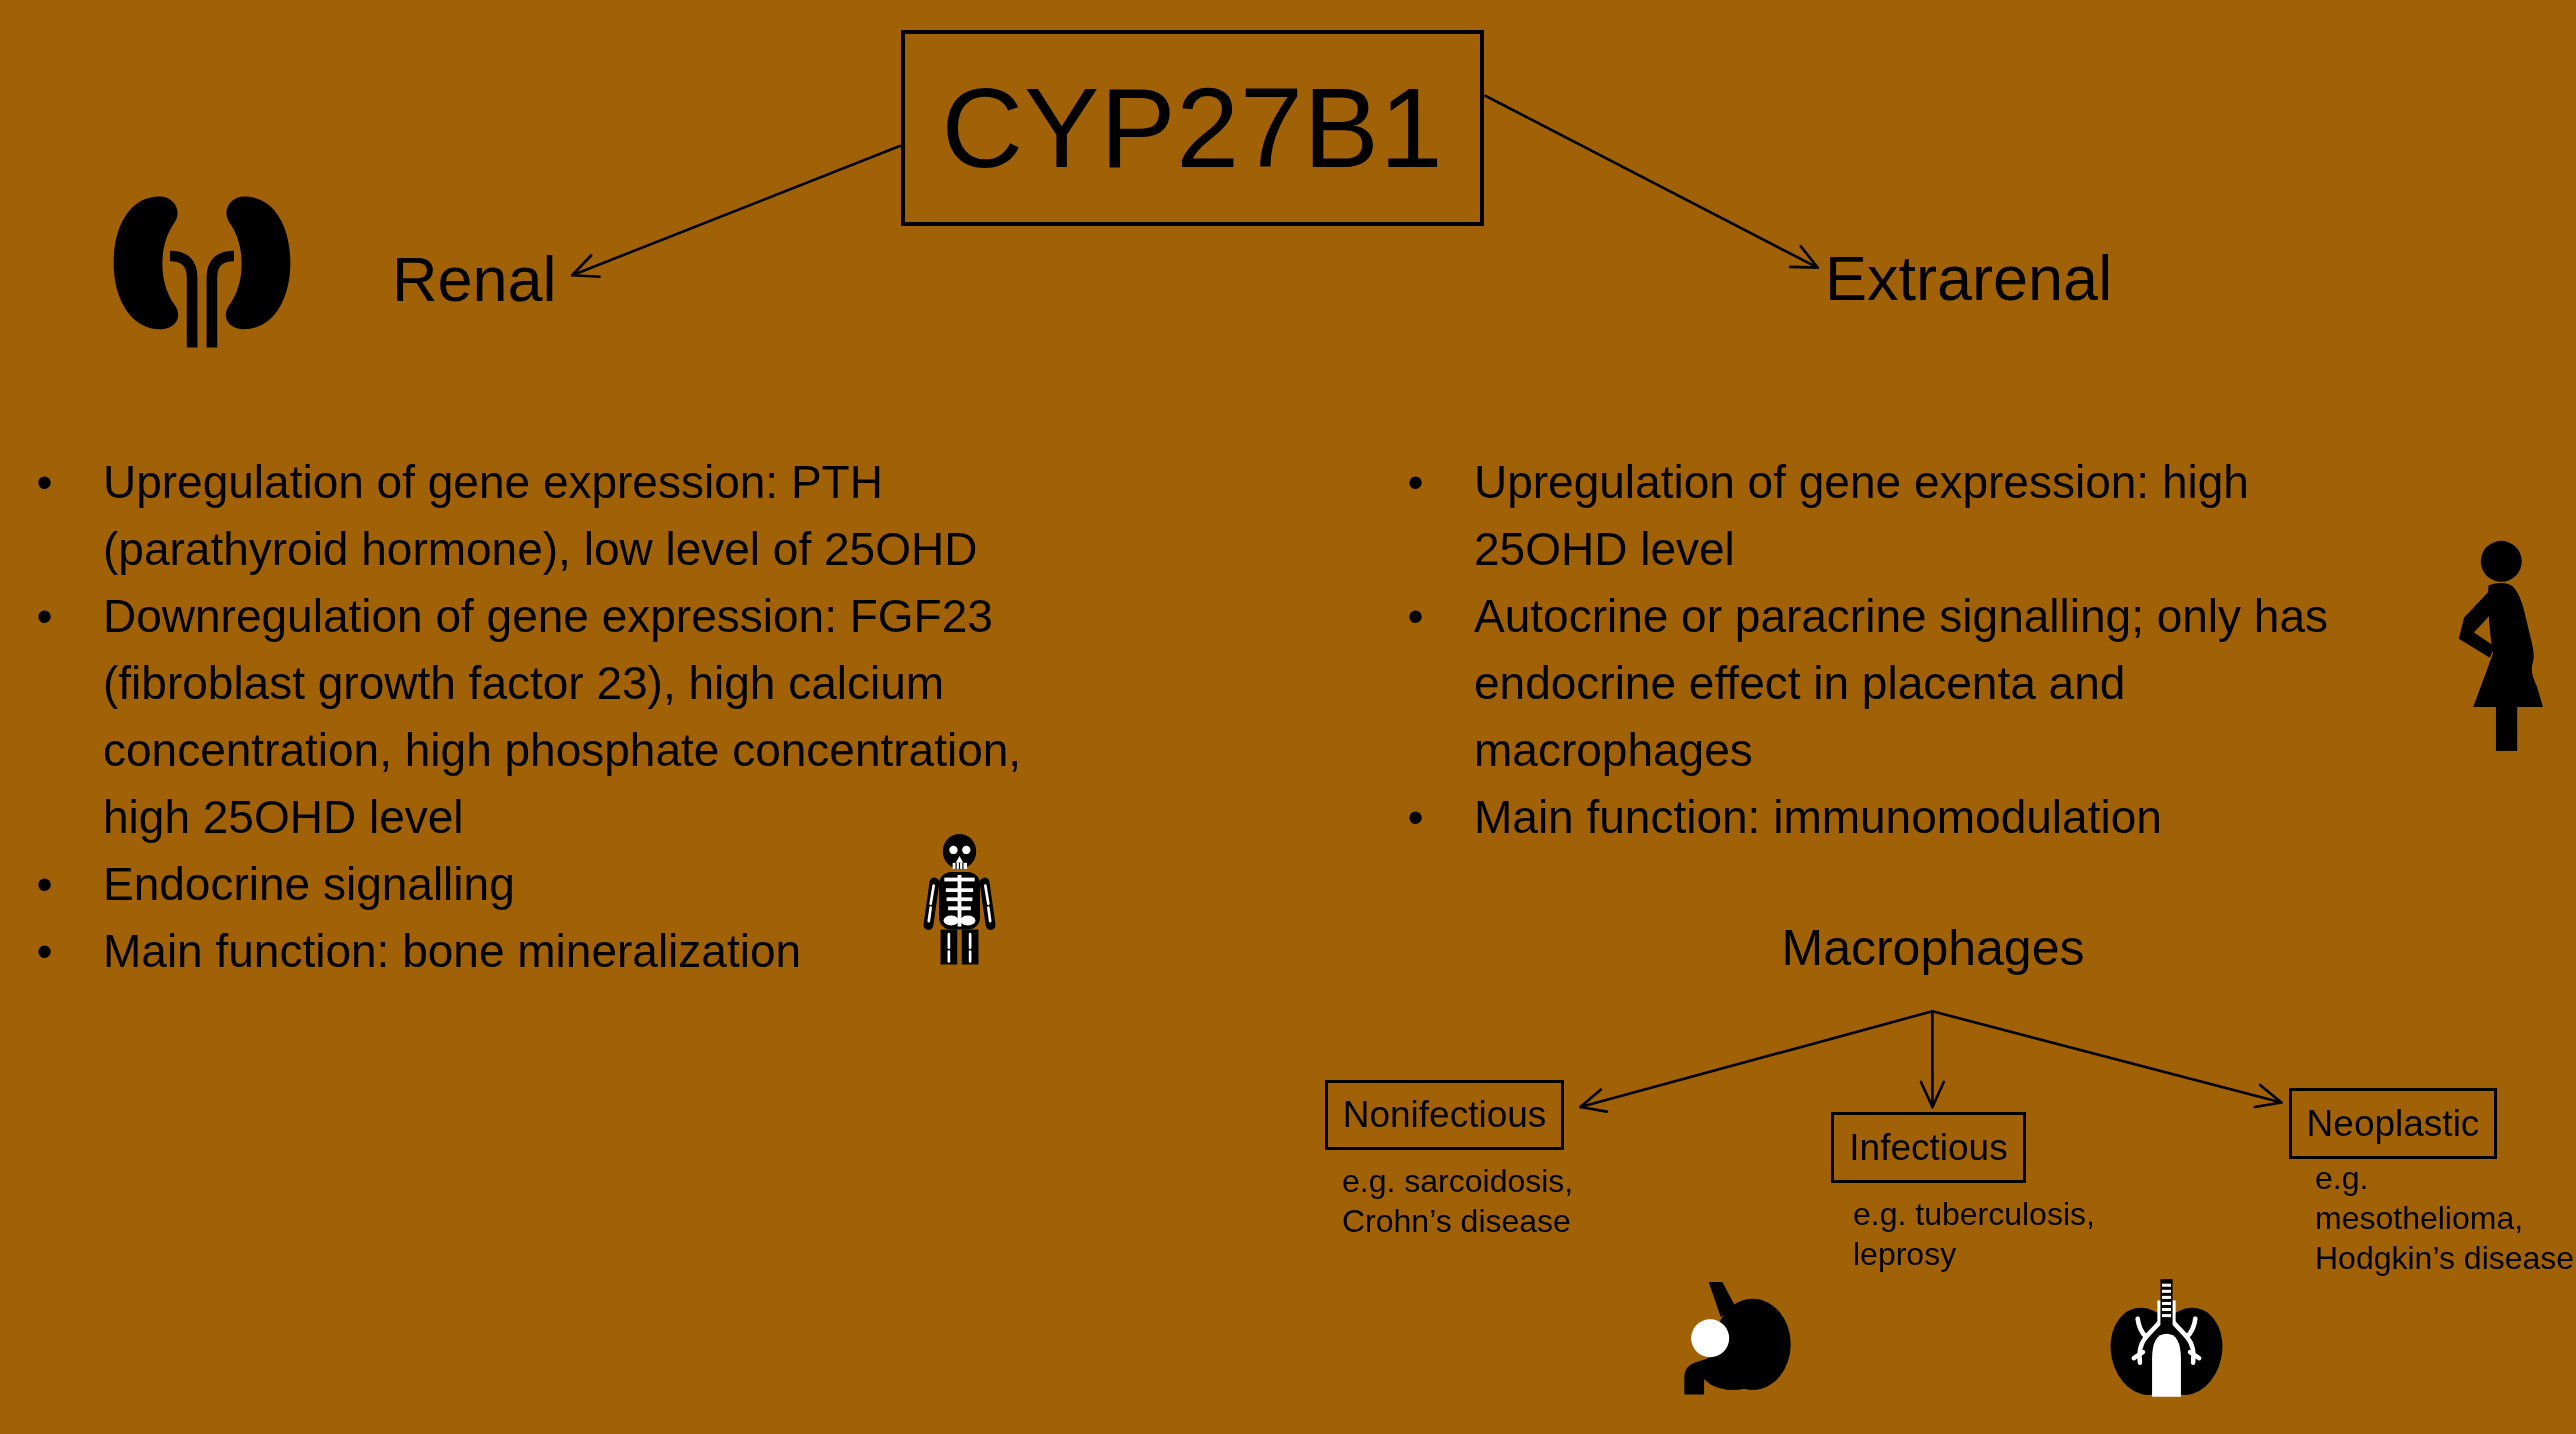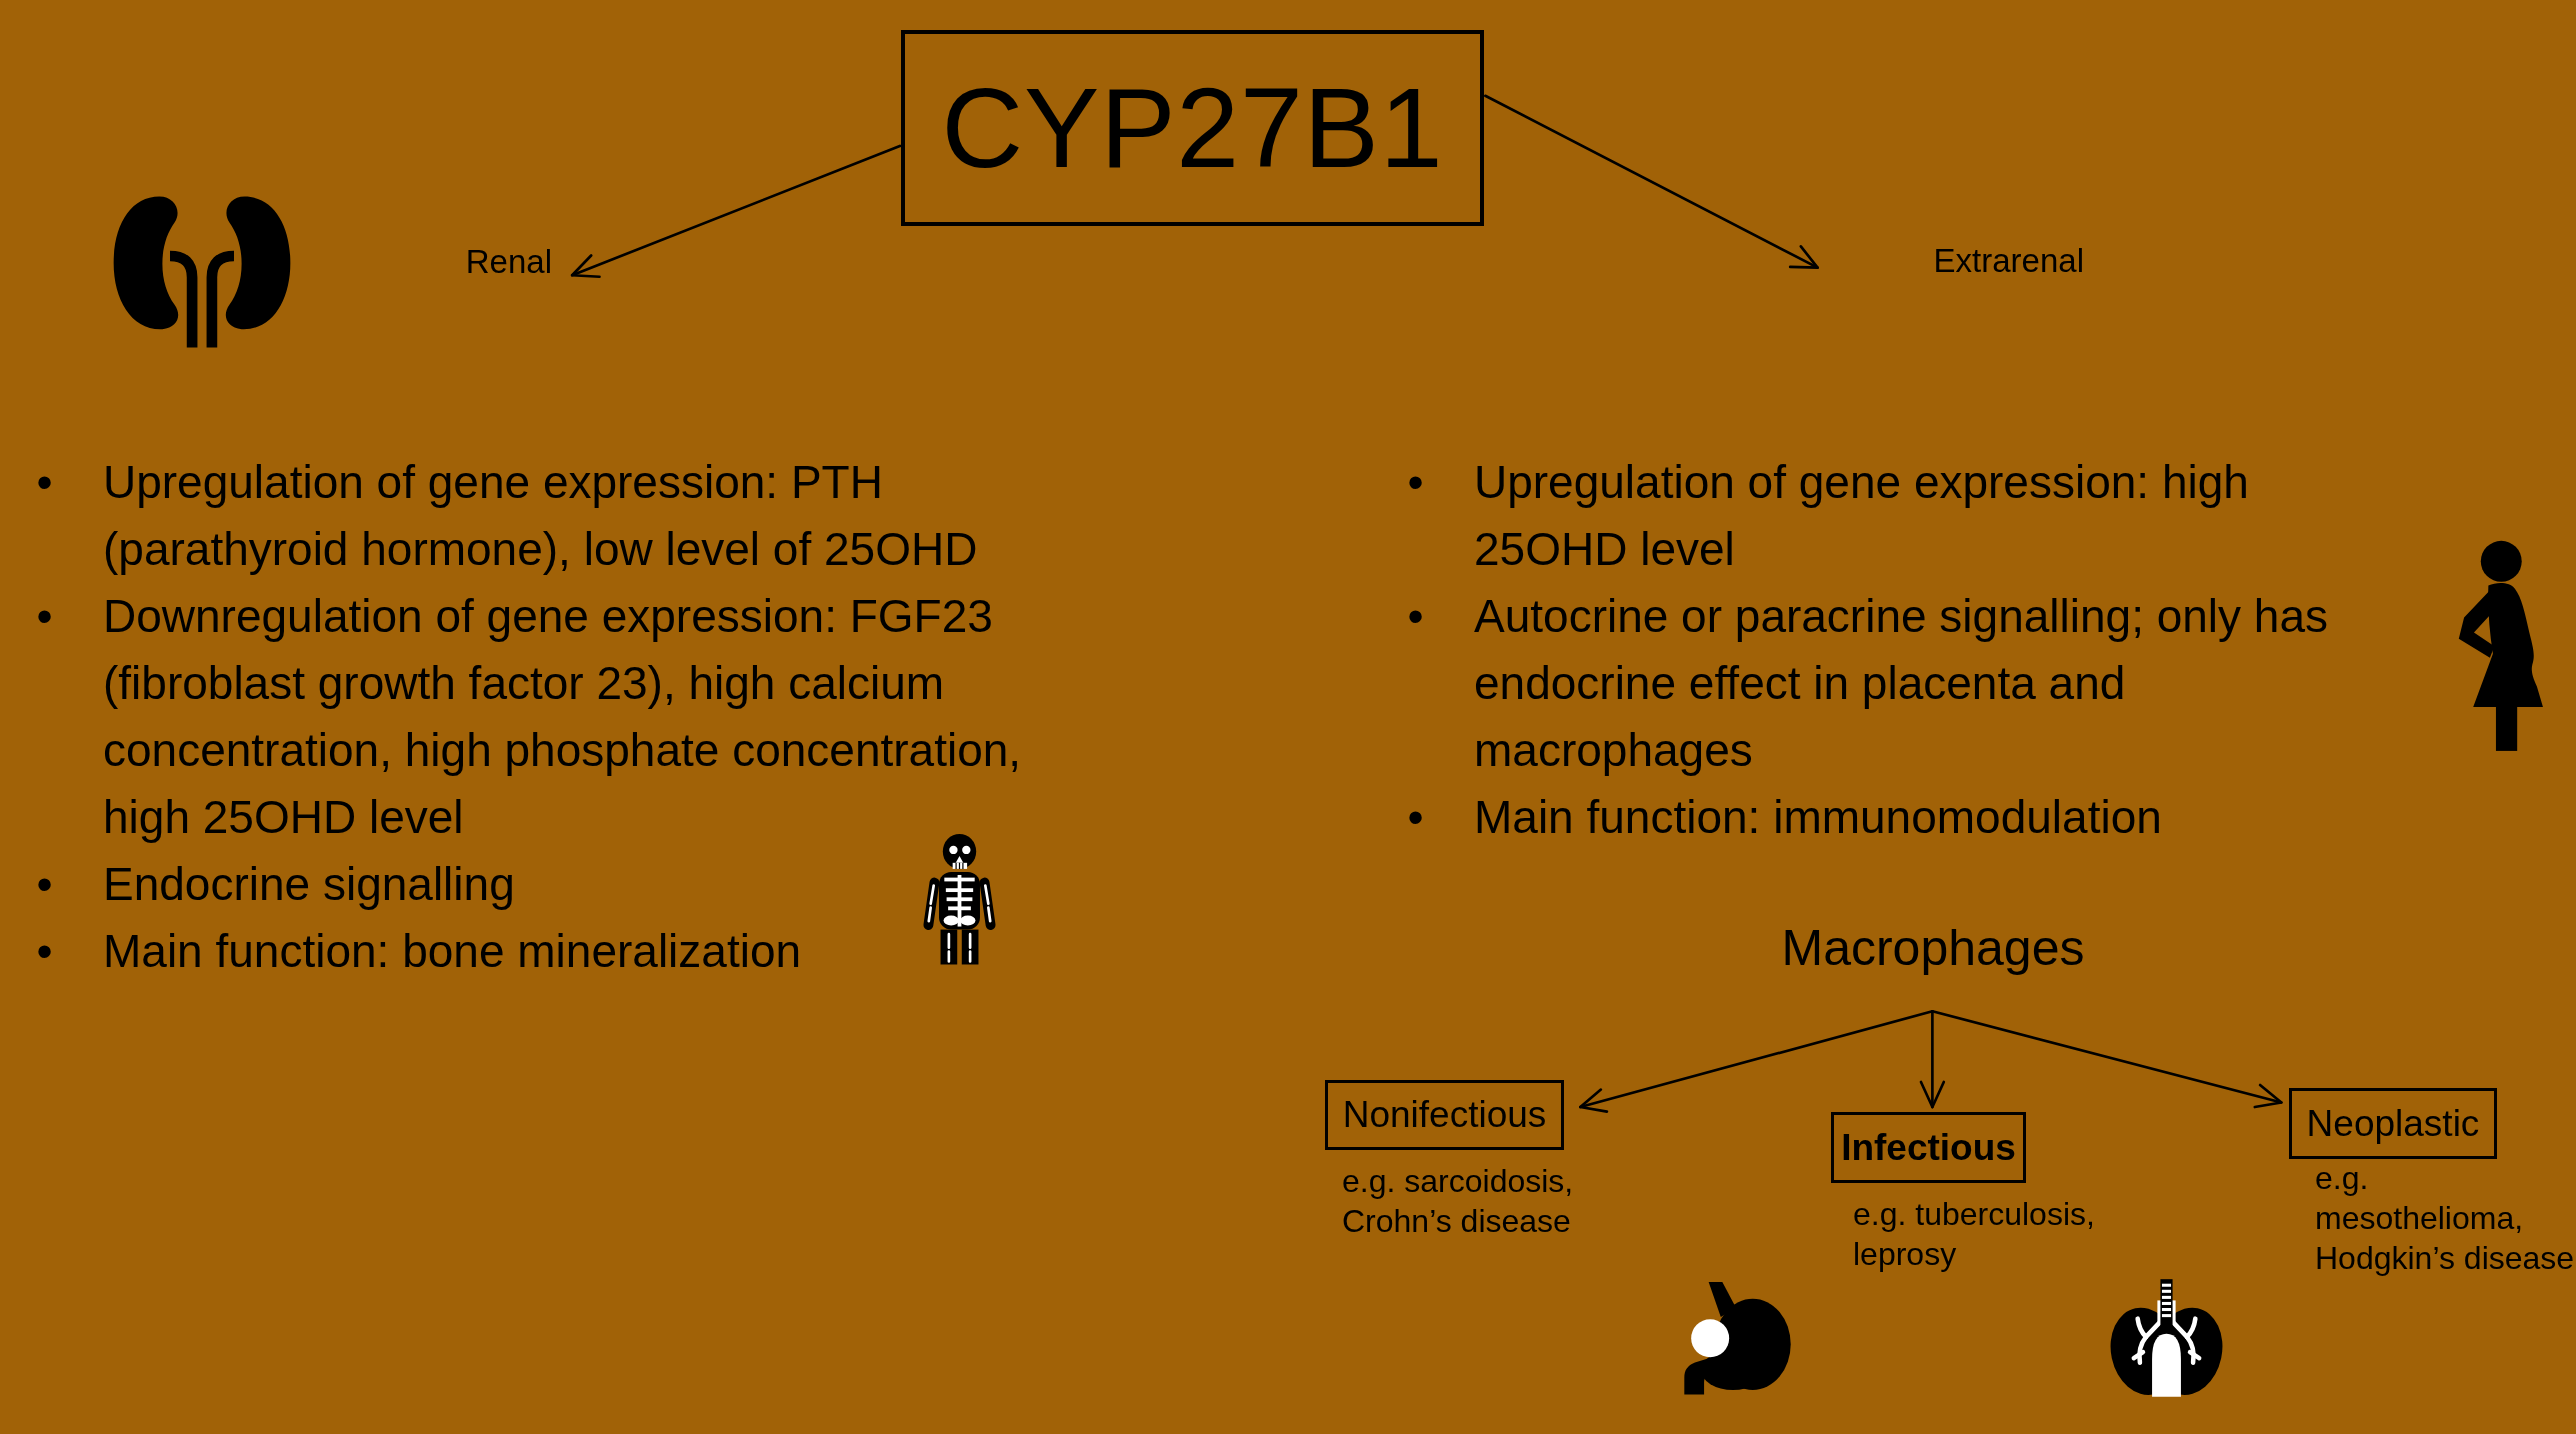--- a/index.html
+++ b/index.html
@@ -10,40 +10,40 @@
   .abs{position:absolute;}
   .connectors{left:0;top:0;width:2576px;height:1434px;pointer-events:none;}
 
   .title-box{
     left:901px;top:30px;width:583px;height:196px;
     border:4.6px solid #000;box-sizing:border-box;
     display:flex;align-items:center;justify-content:center;
   }
   .title-box span{font-size:113px;letter-spacing:0.8px;white-space:nowrap;}
 
-  .branch-label{font-size:33px;text-align:right;white-space:nowrap;}
+  .branch-label{font-size:63px;text-align:left;white-space:nowrap;}
   .renal{left:392px;top:243px;width:160px;}
   .extrarenal{left:1825px;top:242px;width:259px;}
 
   .col{font-size:46px;line-height:67px;}
   .left-col{left:35px;top:449px;width:1186px;}
   .right-col{left:1406px;top:449px;width:1141px;}
   .bullet{position:relative;padding-left:68px;}
   .bullet::before{content:"\2022";position:absolute;left:1.5px;top:0;}
   .b{font-weight:normal;}
 
   .macro-heading{left:1780px;top:919px;width:306px;font-size:50px;text-align:center;white-space:nowrap;}
 
   .cat-box{
     border:3.8px solid #000;box-sizing:border-box;
     display:flex;align-items:center;justify-content:center;
     font-size:37px;white-space:nowrap;
   }
   .box-non{left:1325px;top:1080px;width:239px;height:70px;}
-  .box-inf{left:1831px;top:1112px;width:195px;height:71px;font-weight:bold;}
+  .box-inf{left:1831px;top:1112px;width:195px;height:71px;}
   .box-neo{left:2289px;top:1088px;width:208px;height:71px;}
 
   .eg{font-size:32px;line-height:40px;white-space:pre-line;}
   .eg-non{left:1342px;top:1161px;}
   .eg-inf{left:1853px;top:1194px;}
   .eg-neo{left:2315px;top:1158px;}
 
   .kidneys-svg{left:106px;top:189px;}
   .skeleton-svg{left:919px;top:834px;}
   .pregnant-svg{left:2455px;top:540px;}

